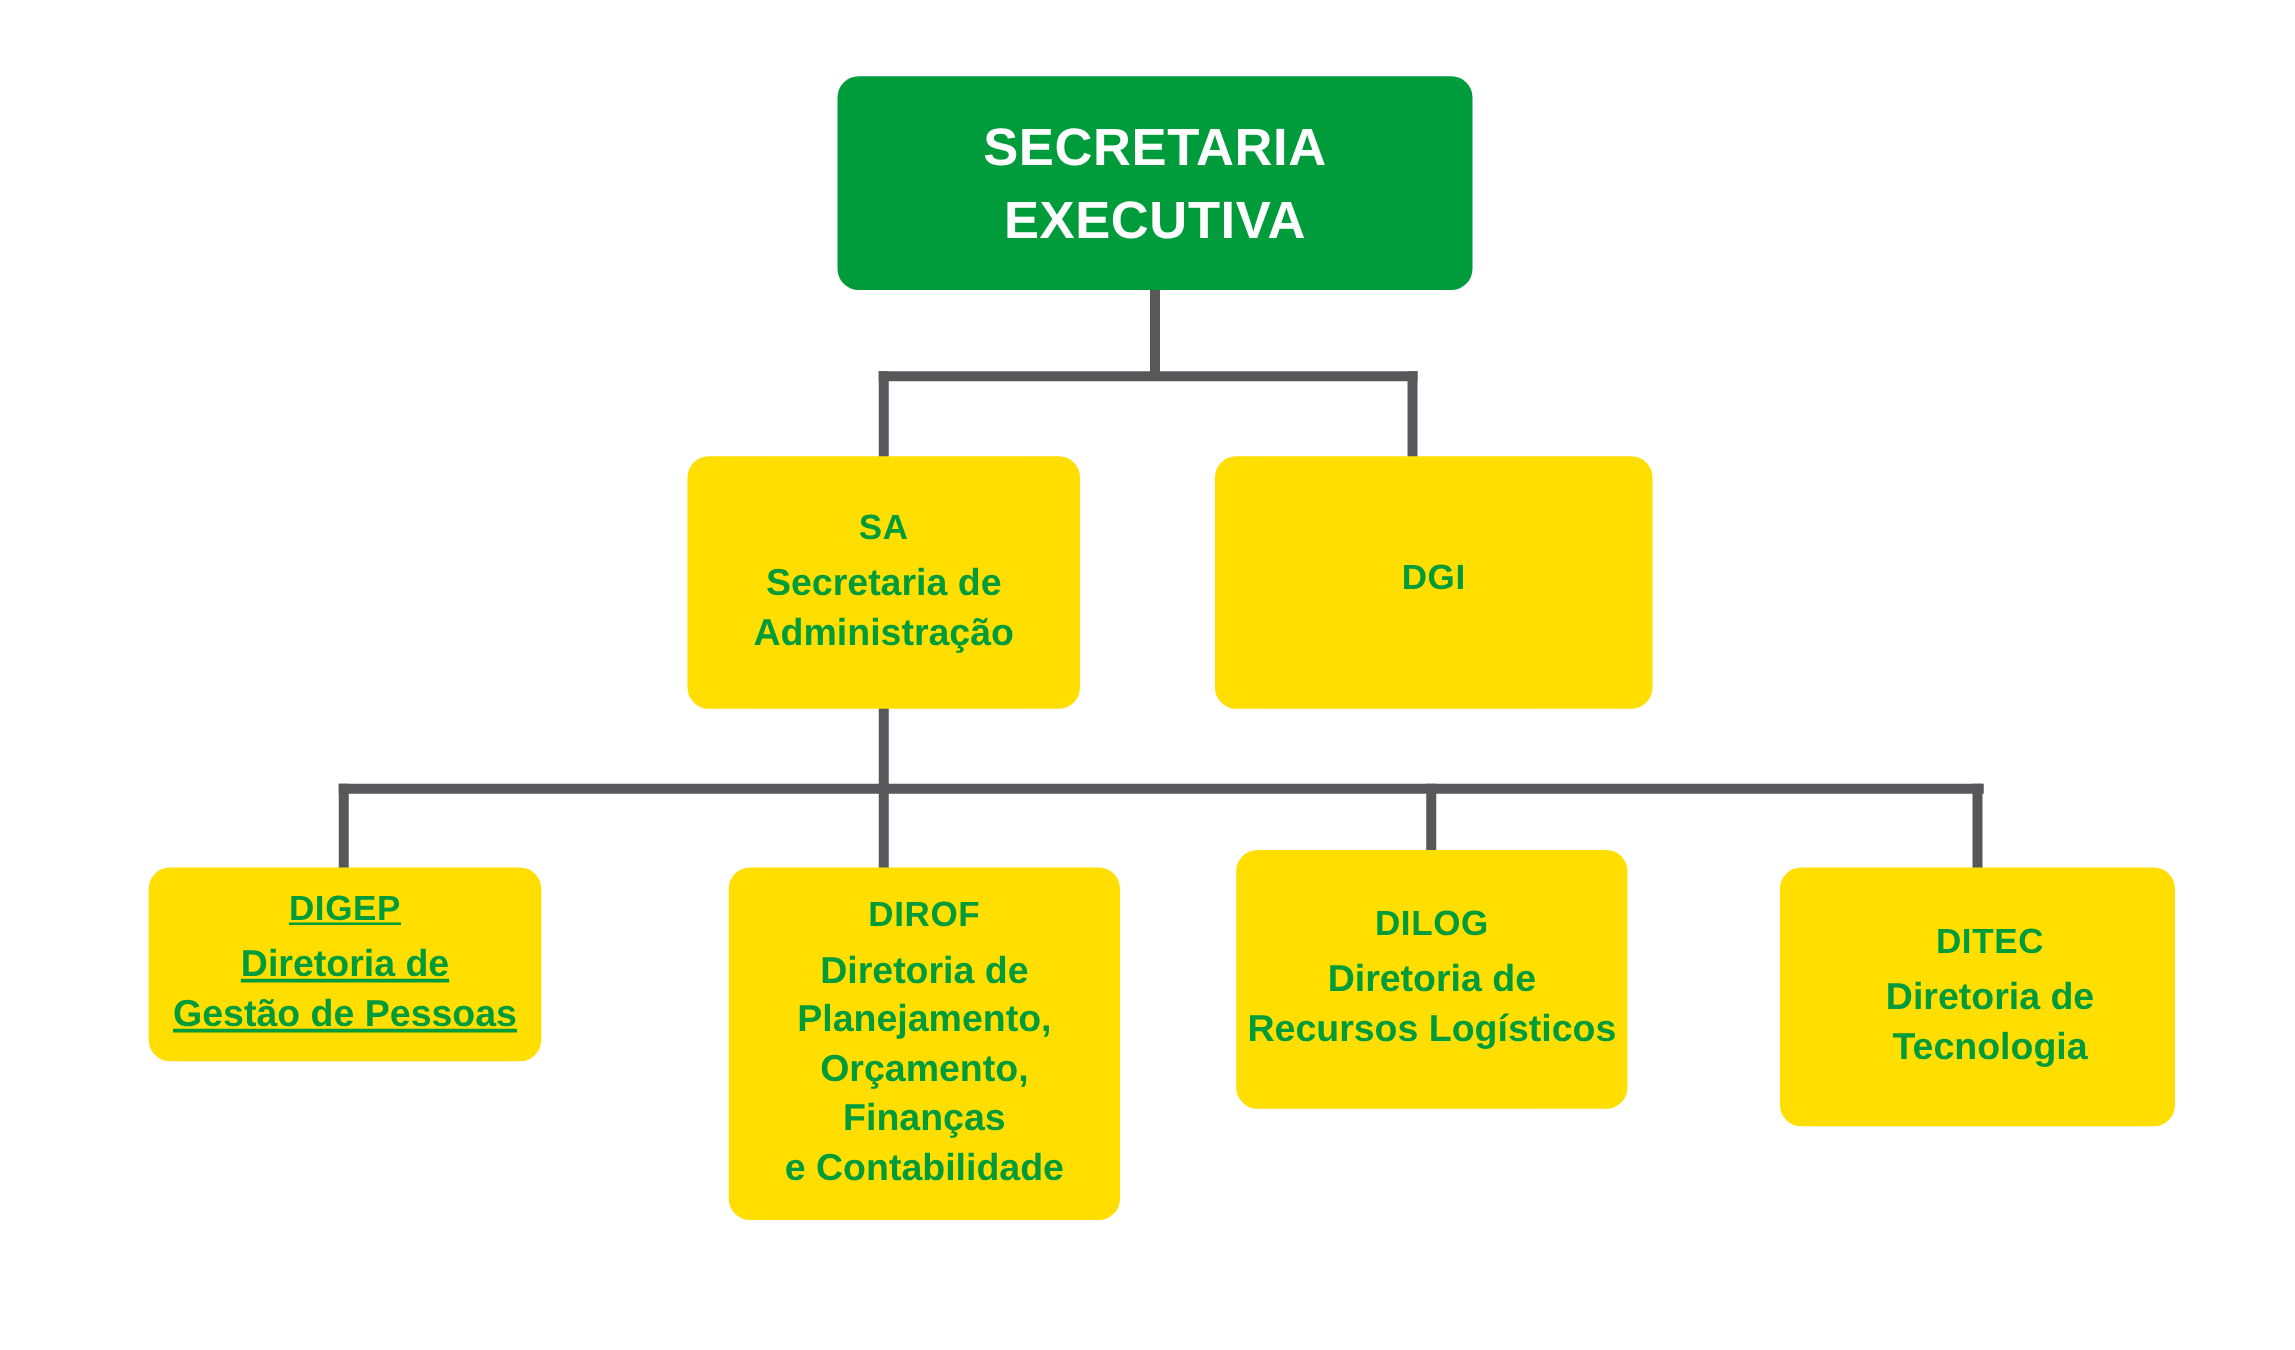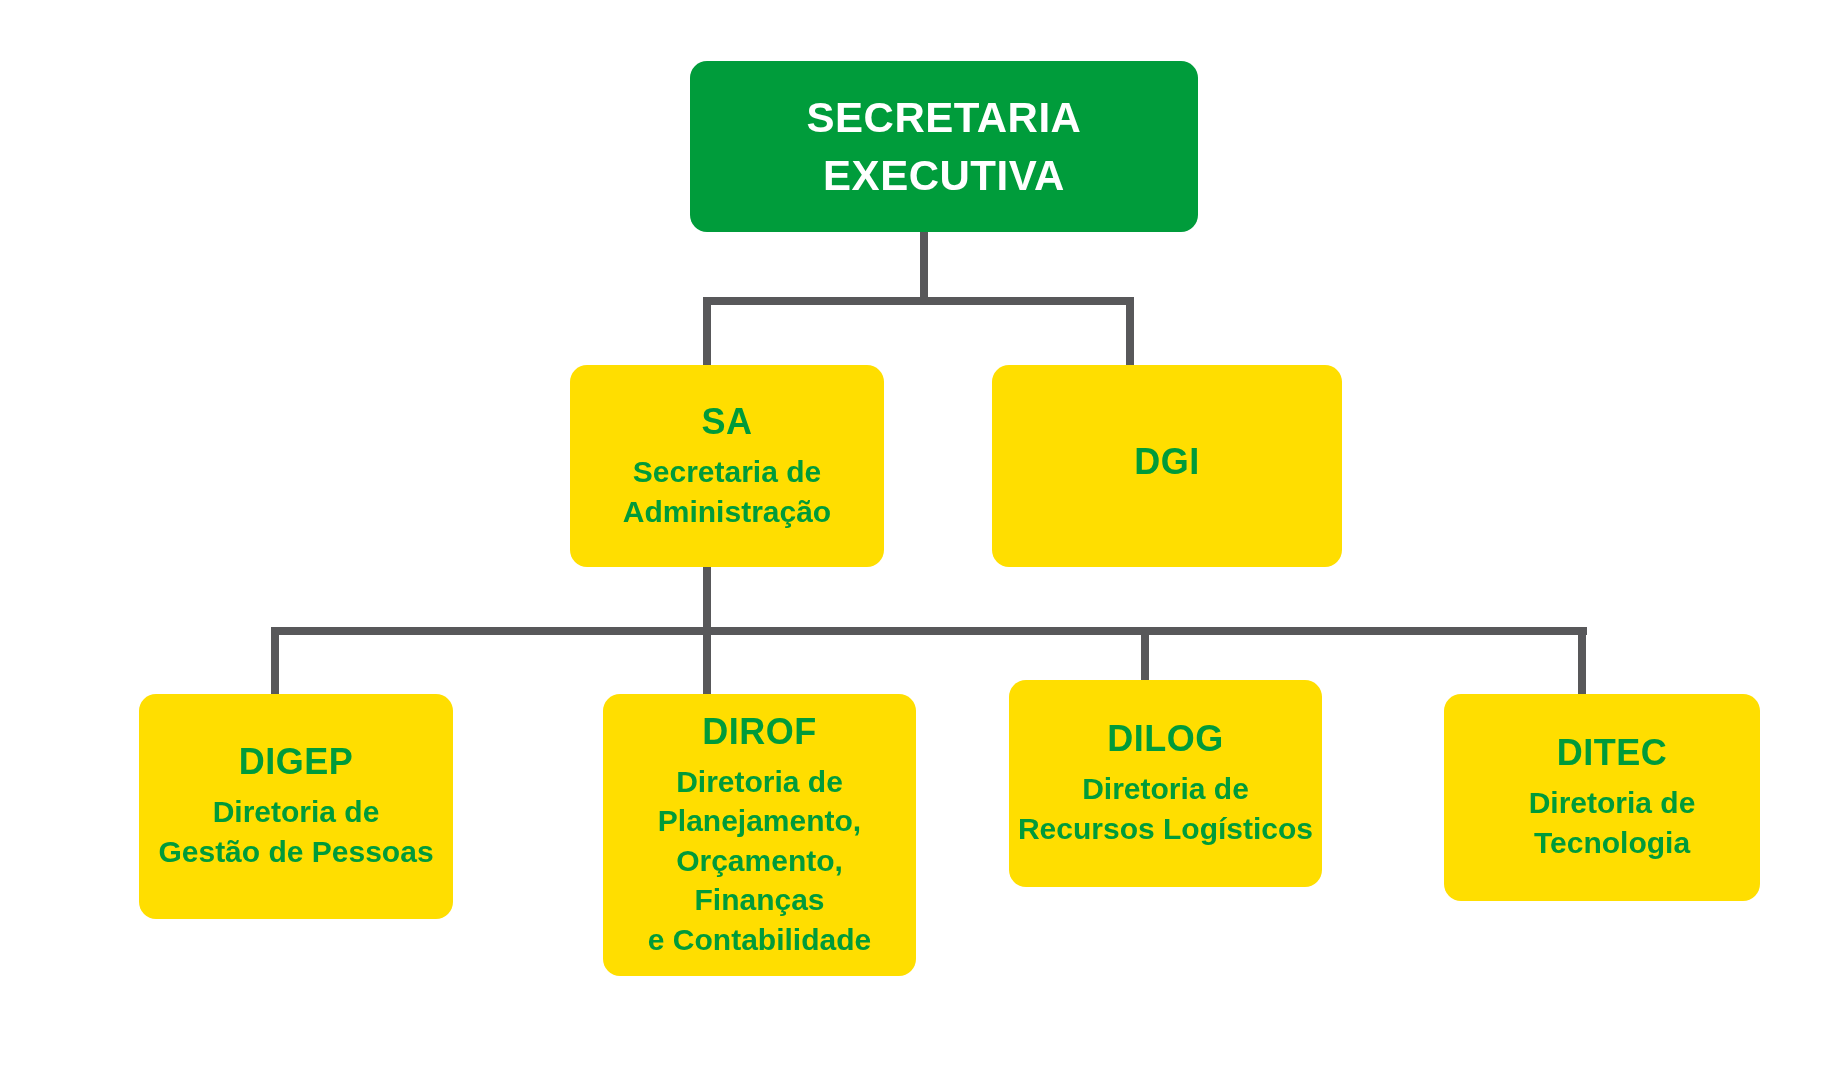--- a/index.html
+++ b/index.html
@@ -35,54 +35,53 @@
   .node {
     position: absolute;
     border-radius: 17px;
     display: flex;
     flex-direction: column;
     align-items: center;
     justify-content: center;
     text-align: center;
     box-sizing: border-box;
     padding: 6px 4px;
-    margin-left: 20px;
   }
   .node.root {
     background: var(--root-box, #009c3b);
   }
   .root-title {
     color: var(--root-text, #ffffff);
     font-weight: bold;
     font-size: 42px;
     line-height: 1.38;
     letter-spacing: 0.5px;
     white-space: pre-line;
   }
   .node.dept {
     background: var(--dept-box, #ffde00);
     color: var(--dept-text, #009b3a);
   }
   .acronym {
     font-weight: bold;
-    font-size: 36px;
+    font-size: 28px;
     letter-spacing: 0.5px;
     margin-bottom: 9px;
   }
   .dept-name {
     font-weight: bold;
     font-size: 30px;
     line-height: 1.32;
     white-space: pre-line;
   }
 
   #node-root  { left: 670px;  top: 61px;  width: 508px; height: 171px; }
   #node-sa    { left: 550px;  top: 365px; width: 314px; height: 202px; }
   #node-dgi   { left: 972px;  top: 365px; width: 350px; height: 202px; }
-  #node-digep { left: 119px;  top: 694px; width: 314px; height: 225px; }
+  #node-digep { left: 119px;  top: 694px; width: 314px; height: 155px; text-decoration: underline; }
   #node-dirof { left: 583px;  top: 694px; width: 313px; height: 282px; }
   #node-dilog { left: 989px;  top: 680px; width: 313px; height: 207px; }
   #node-ditec { left: 1424px; top: 694px; width: 316px; height: 207px; padding-left: 24px; }
 </style>
 </head>
 <body>
 
 <div class="canvas">
 
   <div class="line" id="line-root-drop"></div>

